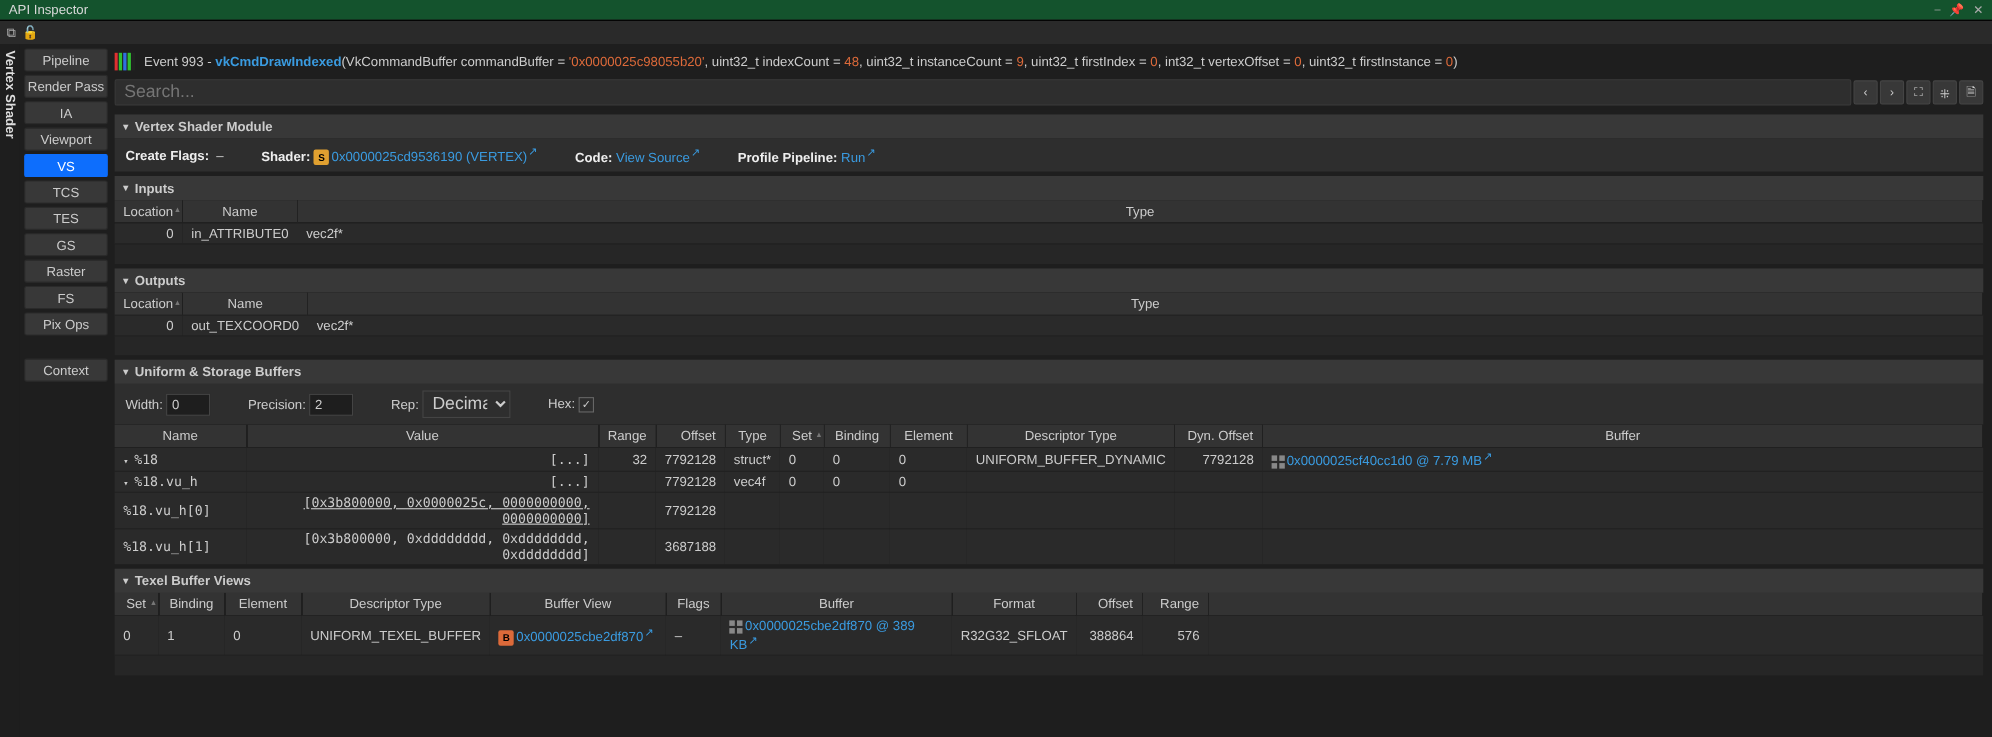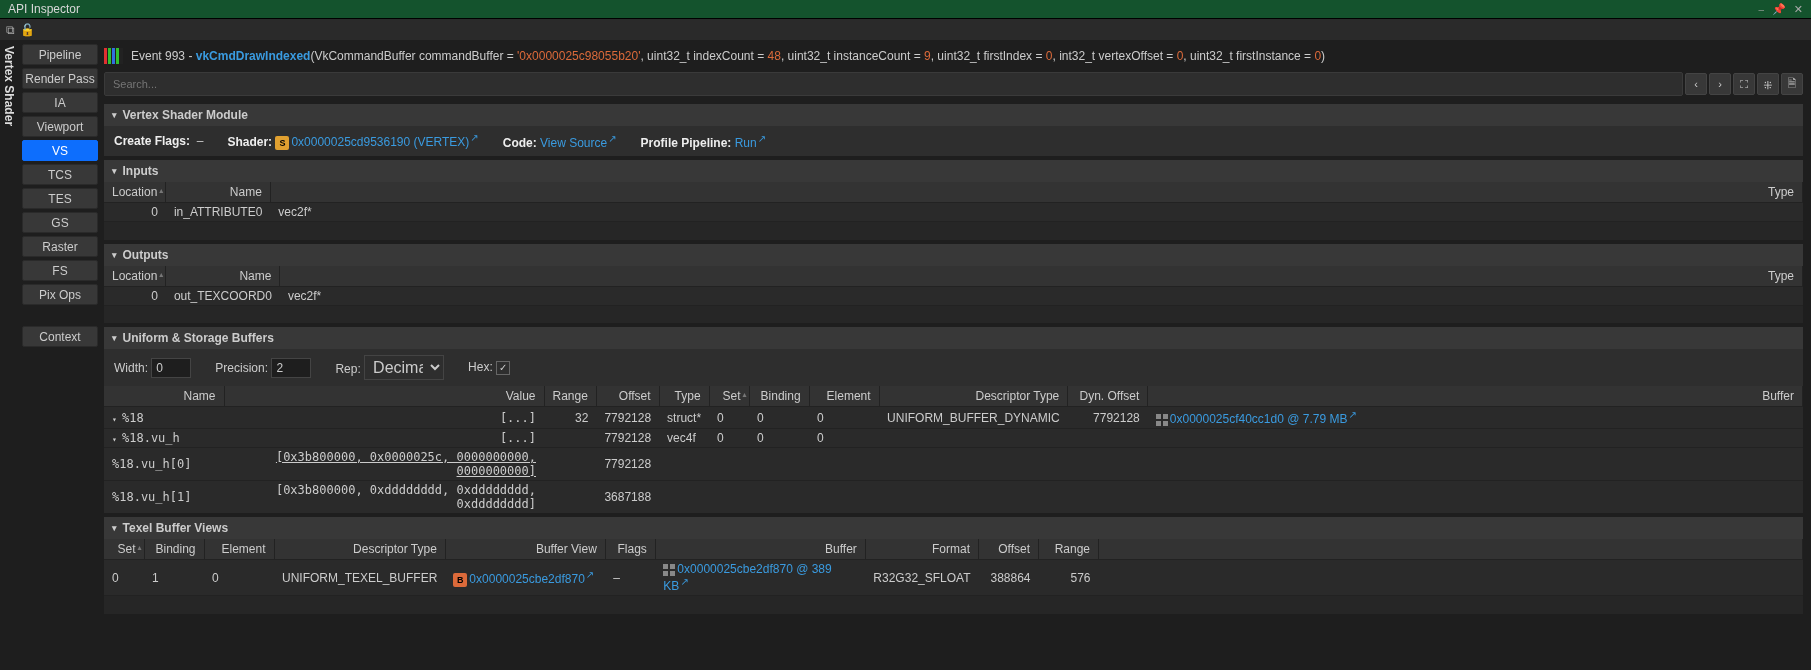--- a/index.html
+++ b/index.html
@@ -15,32 +15,32 @@
 .side-btn { background:#383838; border:1px solid #2a2a2a; color:#ccc; height:21px; font-size:12px; display:flex; align-items:center; justify-content:center; border-radius:2px; cursor:pointer; }
 .side-btn.active { background:#0d6efd; color:#fff; border-color:#0d6efd; }
 .main { flex:1; display:flex; flex-direction:column; padding:4px 8px 4px 0; overflow:hidden; }
 .cmd-line { display:flex; align-items:center; gap:2px; padding:4px 0 8px 0;text-align:center; }
 .cmd-bars { display:flex; gap:1px; margin-right:6px; }
 .cmd-bar { width:3px; height:16px; }
 .cmd-text { white-space:nowrap; }
 .tok-num { color:#dc6a3a; }
 .tok-link { color:#3a9be0; cursor:pointer; }
 .search-row { display:flex; align-items:center; gap:2px; margin-bottom:4px; }
-.search-input { flex:1; background:#2e2e2e; border:1px solid #3a3a3a; color:#aaa; padding:4px 8px; height:24px; font-size:11px; border-radius:2px; }
+.search-input { flex:1; background:#2e2e2e; border:1px solid #3a3a3a; color:#aaa; padding:4px 8px; height:24px; font-size:16px; border-radius:2px; }
 .mini-btn { width:22px; height:22px; background:#383838; border:1px solid #444; color:#ccc; display:flex; align-items:center; justify-content:center; font-size:11px; border-radius:2px; cursor:pointer; }
 .section-hdr { background:#383838; padding:4px 8px; margin-top:4px; display:flex; align-items:center; gap:6px; font-weight:600; }
 .section-hdr .tri { font-size:9px; }
-.flags-row { background:#2e2e2e; padding:6px 10px; display:flex; align-items:center; gap:24px; flex-wrap:wrap; }
+.flags-row { background:#2e2e2e; padding:6px 10px; display:flex; align-items:center; gap:34px; flex-wrap:wrap; }
 .flags-row b { color:#eee; }
 .badge { display:inline-flex; width:14px; height:14px; align-items:center; justify-content:center; font-size:9px; font-weight:bold; border-radius:2px; margin-right:2px; }
 .badge-s { background:#e0a030; color:#000; }
 .badge-b { background:#dc6a3a; color:#000; }
 .ext { font-size:10px; vertical-align:super; margin-left:1px; }
 .tbl { width:100%; border-collapse:collapse; }
-.tbl th { background:#333; text-align:right; padding:3px 8px; font-weight:400; border-right:1px solid #222; font-size:12px; position:relative; }
+.tbl th { background:#333; text-align:center; padding:3px 8px; font-weight:400; border-right:1px solid #222; font-size:12px; position:relative; }
 .tbl th .sort { font-size:8px; position:absolute; right:2px; top:4px; color:#777; }
 .tbl td { padding:2px 8px; background:#2a2a2a; border-top:1px solid #222; }
 .tbl tr.empty td { height:18px; background:#262626; }
 .tree-ind0 { padding-left:24px; }
 .tree-ind1 { padding-left:44px; }
 .tree-ind2 { padding-left:64px; }
 .tri-sm { font-size:8px; display:inline-block; width:10px; }
 .mono { font-family:Consolas,monospace; }
 .icon-grid { display:inline-block; width:12px; height:12px; background:linear-gradient(#888,#888) 0 0/5px 5px no-repeat, linear-gradient(#888,#888) 7px 0/5px 5px no-repeat, linear-gradient(#888,#888) 0 7px/5px 5px no-repeat, linear-gradient(#888,#888) 7px 7px/5px 5px no-repeat; vertical-align:middle; margin-right:2px; }
 .spin { width:40px; background:#1e1e1e; border:1px solid #444; color:#ccc; padding:2px 4px; font-size:12px; }

